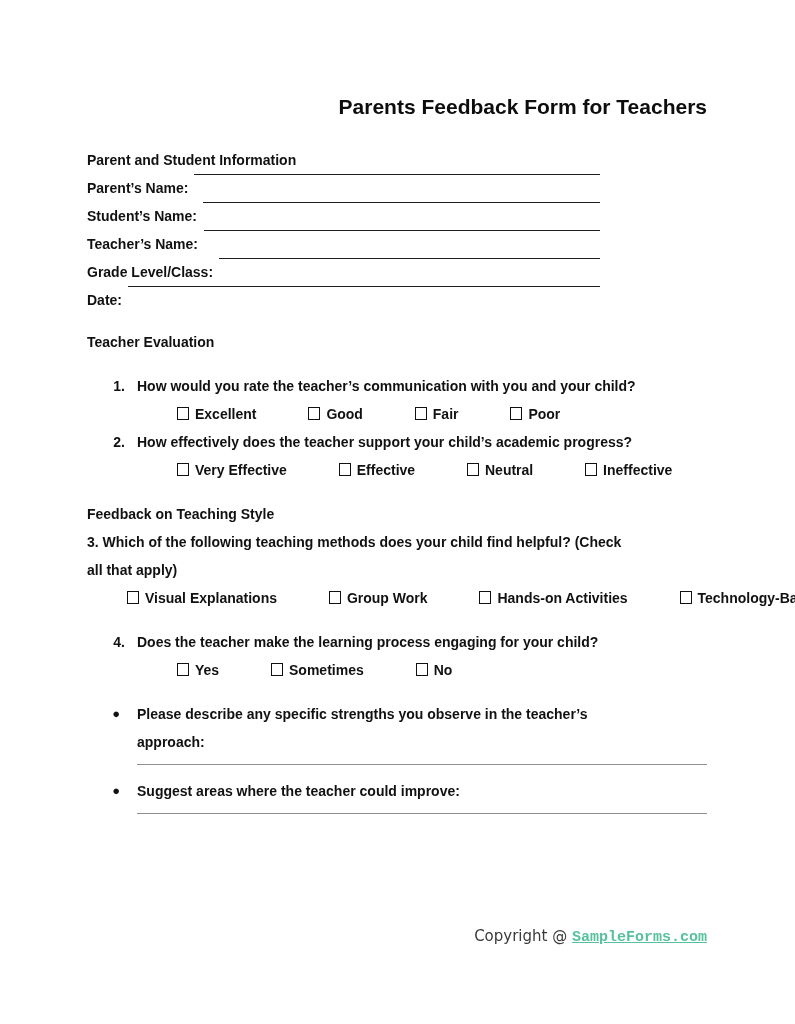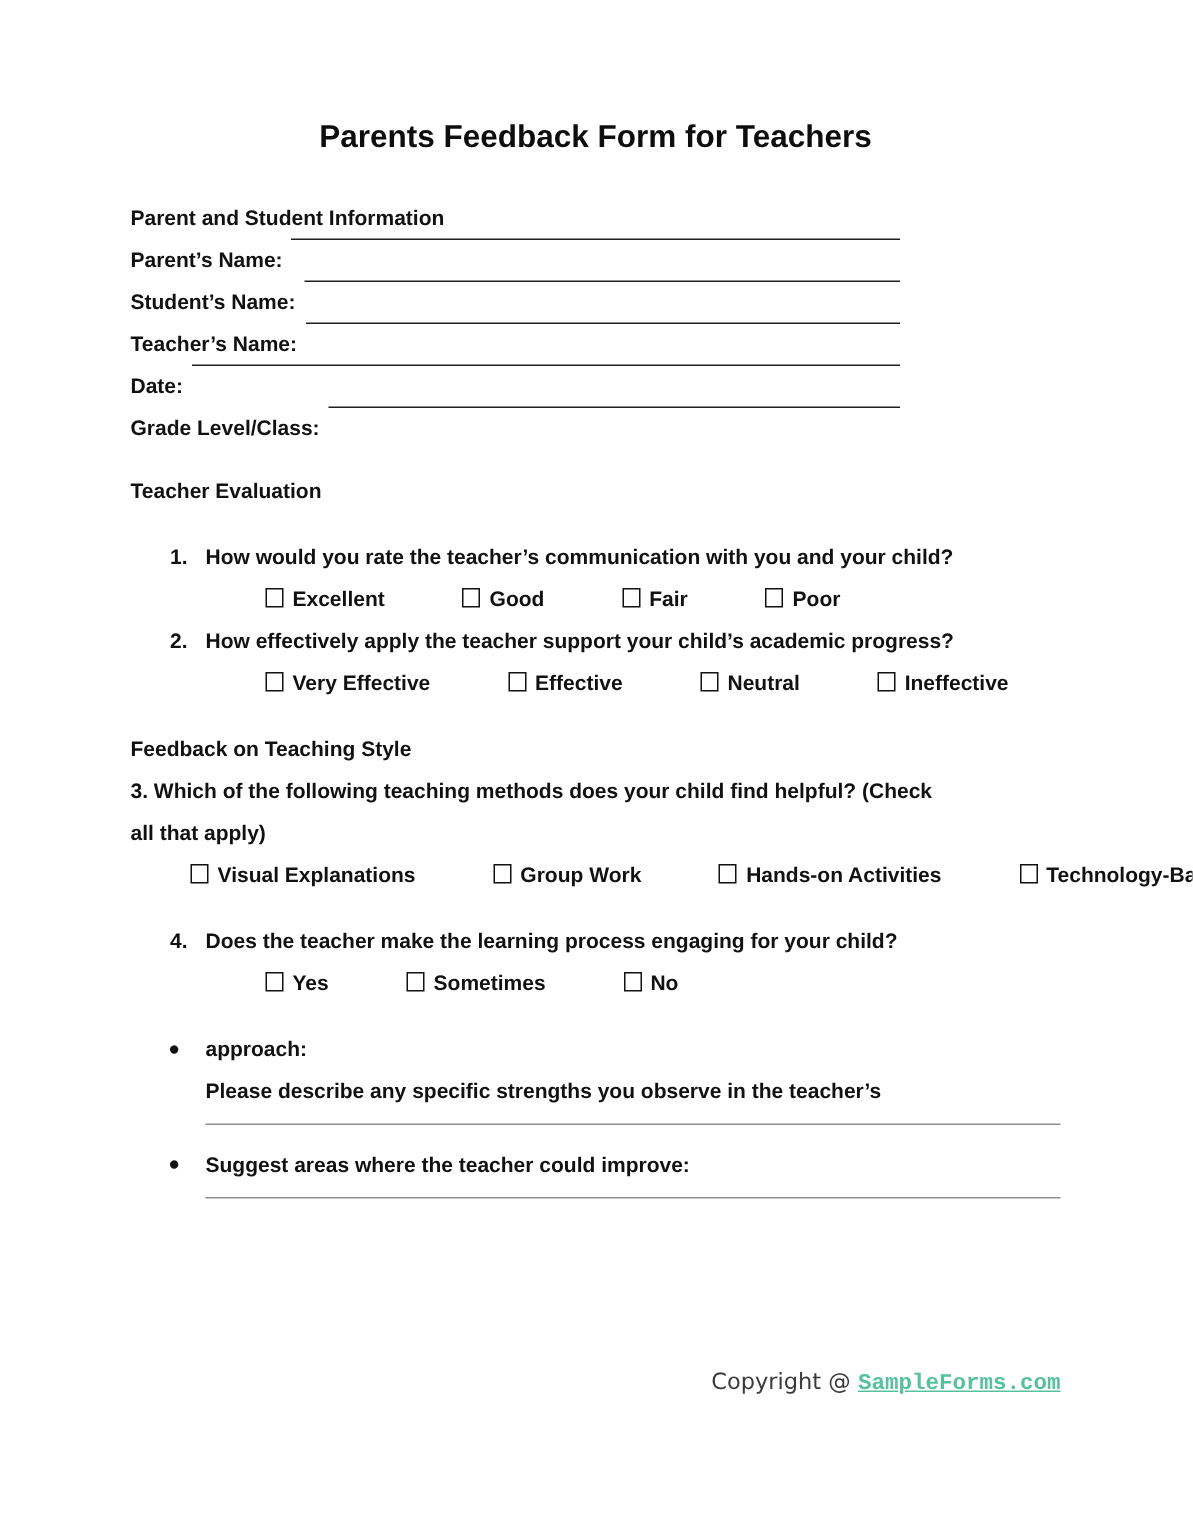--- a/index.html
+++ b/index.html
@@ -13,24 +13,24 @@
     padding: 80px 88px 0 87px;
     background: #ffffff;
     font-family: "Liberation Sans", sans-serif;
     font-weight: bold;
     font-size: 14px;
     line-height: 28px;
     color: #111111;
   }
 
   .title {
-    margin: 0 0 27px 0;
+    margin: 15px 0 27px 0;
     font-size: 21px;
     line-height: 24px;
-    text-align: center;
+    text-align: right;
     font-weight: bold;
     color: #0d0d0d;
   }
 
   .heading { margin: 0; }
   .sect { margin-top: 14px; }
   .blk { margin-top: 16px; }
 
   
   .field-row { display: flex; width: 513px; align-items: flex-start; }
@@ -111,25 +111,25 @@
     </div>
     <div class="field-row">
       <span class="field-label">Student’s Name:</span>
       <span class="field-line"></span>
     </div>
     <div class="field-row">
       <span class="field-label">Teacher’s Name:</span>
       <span class="field-line"></span>
     </div>
     <div class="field-row">
+      <span class="field-label">Grade Level/Class:</span>
+      <span class="field-line"></span>
+    </div>
+    <div class="field-row">
       <span class="field-label">Date:</span>
-      <span class="field-line"></span>
-    </div>
-    <div class="field-row">
-      <span class="field-label">Grade Level/Class:</span>
       <span class="field-line"></span>
     </div>
   </div>
 
   <div class="sect">
     <div class="heading">Teacher Evaluation</div>
 
     <div class="blk">
       <div class="list-item">
         <span class="marker">1.</span>
@@ -139,21 +139,21 @@
             <span class="opt"><span class="cb"></span><span>Excellent</span></span>
             <span class="opt"><span class="cb"></span><span>Good</span></span>
             <span class="opt"><span class="cb"></span><span>Fair</span></span>
             <span class="opt"><span class="cb"></span><span>Poor</span></span>
           </div>
         </div>
       </div>
       <div class="list-item">
         <span class="marker">2.</span>
         <div class="li-body">
-          <div class="q-text">How effectively apply the teacher support your child’s academic progress?</div>
+          <div class="q-text">How effectively does the teacher support your child’s academic progress?</div>
           <div class="opts">
             <span class="opt"><span class="cb"></span><span>Very Effective</span></span>
             <span class="opt"><span class="cb"></span><span>Effective</span></span>
             <span class="opt"><span class="cb"></span><span>Neutral</span></span>
             <span class="opt"><span class="cb"></span><span>Ineffective</span></span>
           </div>
         </div>
       </div>
     </div>
   </div>
@@ -182,22 +182,22 @@
         </div>
       </div>
     </div>
   </div>
 
   <div class="blk">
 
     <div class="blk list-item">
       <span class="marker bullet">●</span>
       <div class="li-body">
+        <div class="q-text">Please describe any specific strengths you observe in the teacher’s</div>
         <div class="q-text">approach:</div>
-        <div class="q-text">Please describe any specific strengths you observe in the teacher’s</div>
         <div class="write-line"></div>
       </div>
     </div>
 
     <div class="list-item">
       <span class="marker bullet">●</span>
       <div class="li-body">
         <div class="q-text">Suggest areas where the teacher could improve:</div>
         <div class="write-line"></div>
       </div>

